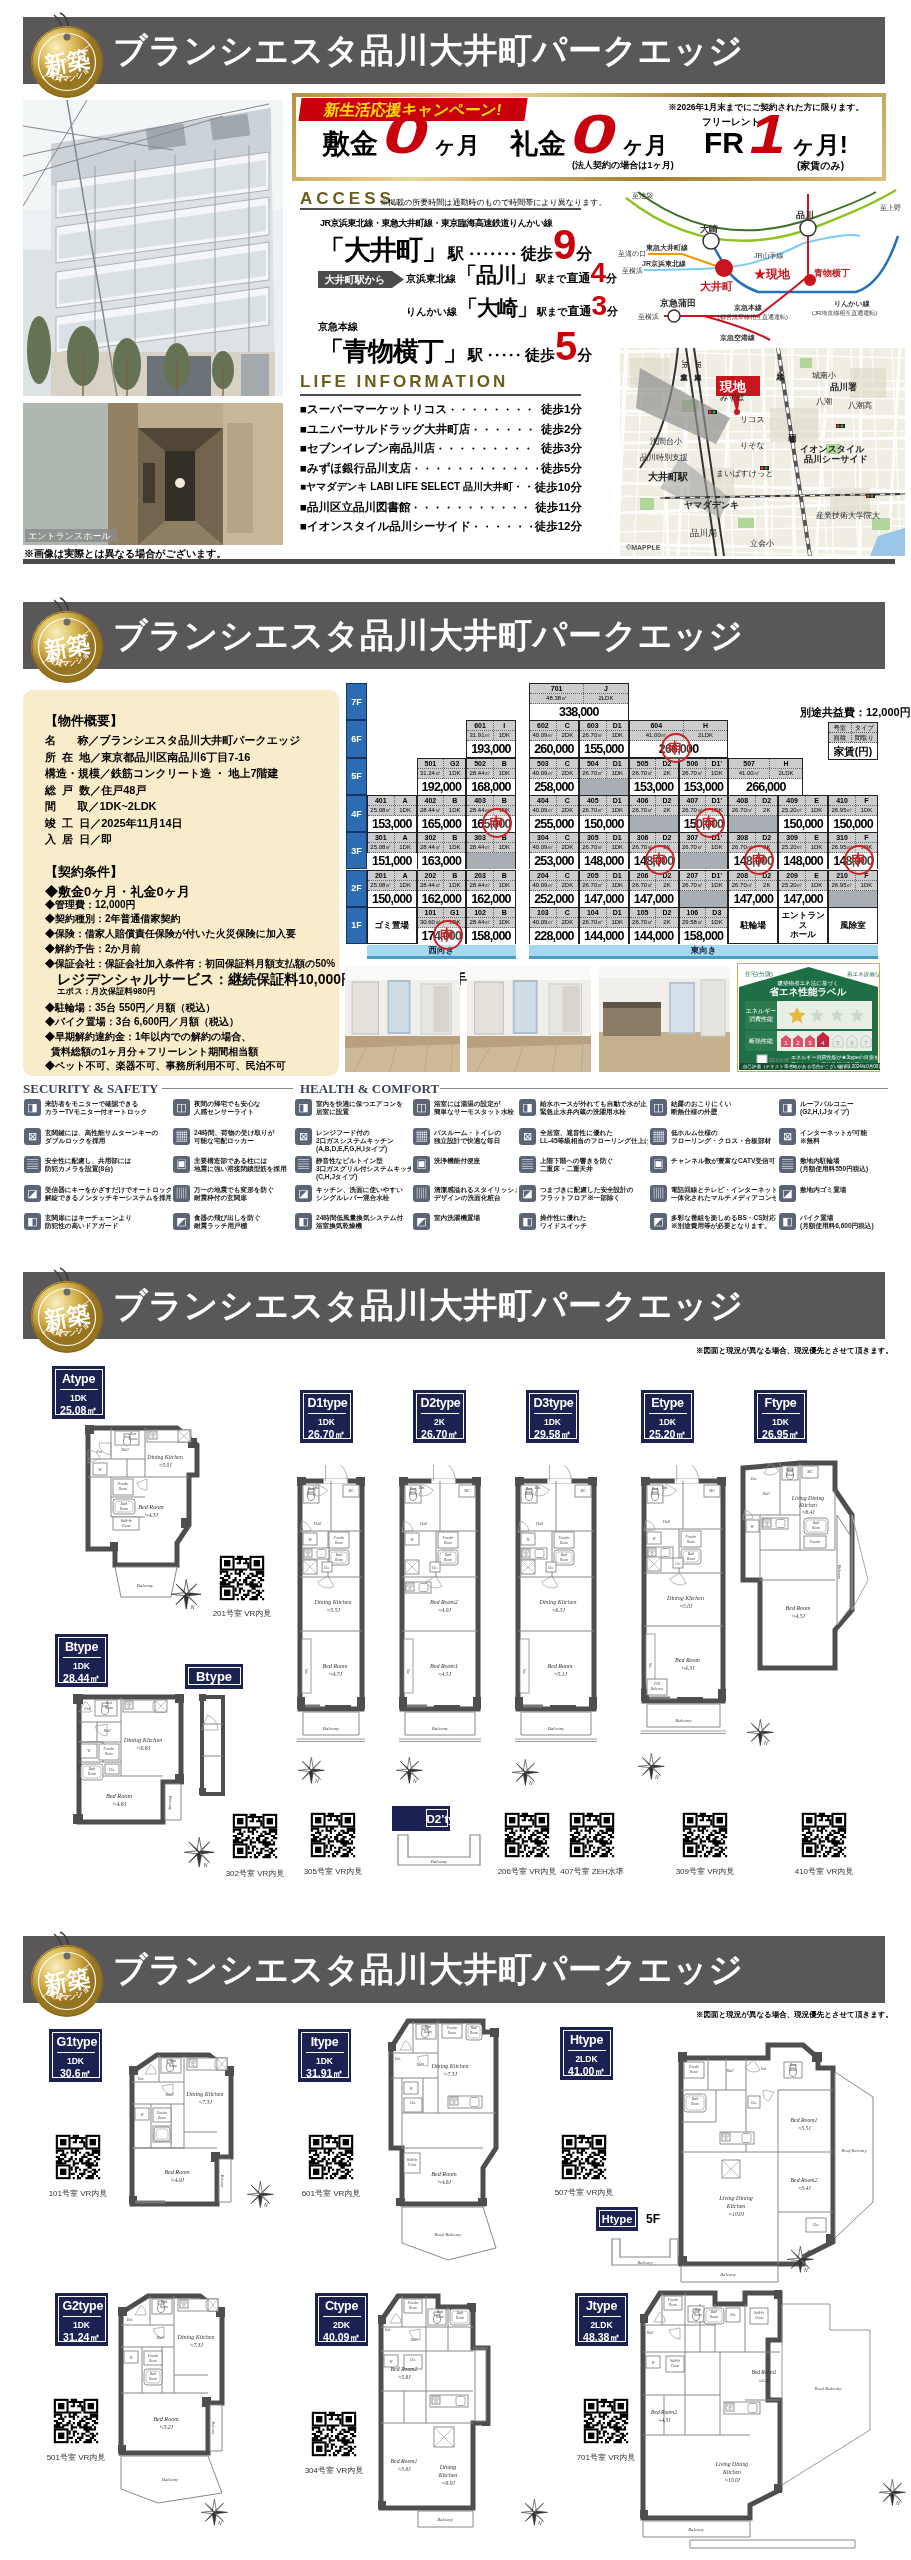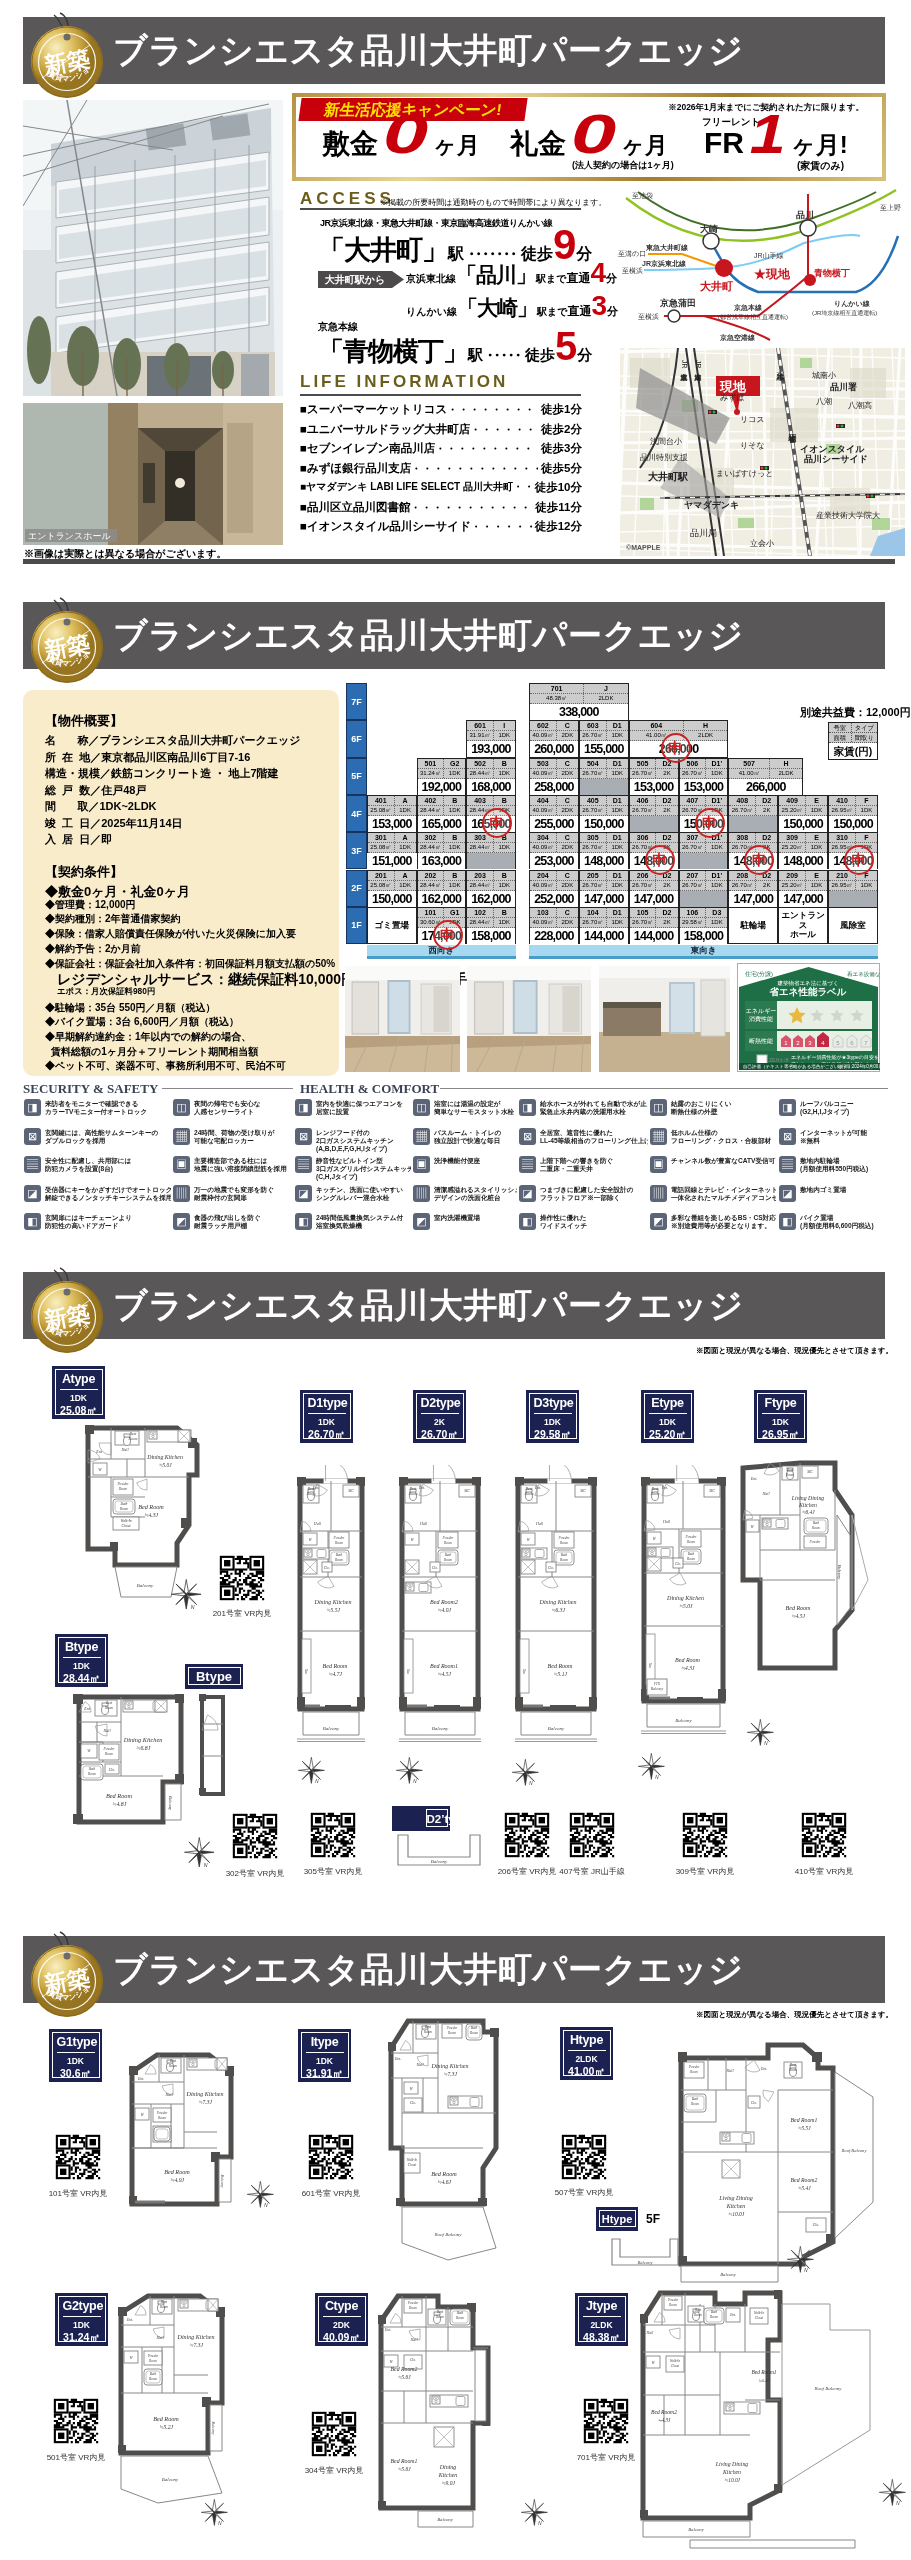--- a/index.html
+++ b/index.html
@@ -1655,21 +1655,21 @@
 <div class="qrcap" style="left:293px;top:1866px;width:80px;">305号室 VR内見</div>
 
 <div class="abs" style="left:501px;top:1809px;width:52px;height:52px;"><svg width="52" height="52" viewBox="-1.8 -1.8 24.6 24.6">
       <use href="#qr"></use>
     </svg></div>
 <div class="qrcap" style="left:487px;top:1866px;width:80px;">206号室 VR内見</div>
 
 <div class="abs" style="left:566px;top:1809px;width:52px;height:52px;"><svg width="52" height="52" viewBox="-1.8 -1.8 24.6 24.6">
       <use href="#qr"></use>
     </svg></div>
-<div class="qrcap" style="left:552px;top:1866px;width:80px;">407号室 JR山手線</div>
+<div class="qrcap" style="left:552px;top:1866px;width:80px;">407号室 ZEH水準</div>
 
 <div class="abs" style="left:679px;top:1809px;width:52px;height:52px;"><svg width="52" height="52" viewBox="-1.8 -1.8 24.6 24.6">
       <use href="#qr"></use>
     </svg></div>
 <div class="qrcap" style="left:665px;top:1866px;width:80px;">309号室 VR内見</div>
 
 <div class="abs" style="left:798px;top:1809px;width:52px;height:52px;"><svg width="52" height="52" viewBox="-1.8 -1.8 24.6 24.6">
       <use href="#qr"></use>
     </svg></div>
 <div class="qrcap" style="left:784px;top:1866px;width:80px;">410号室 VR内見</div>

